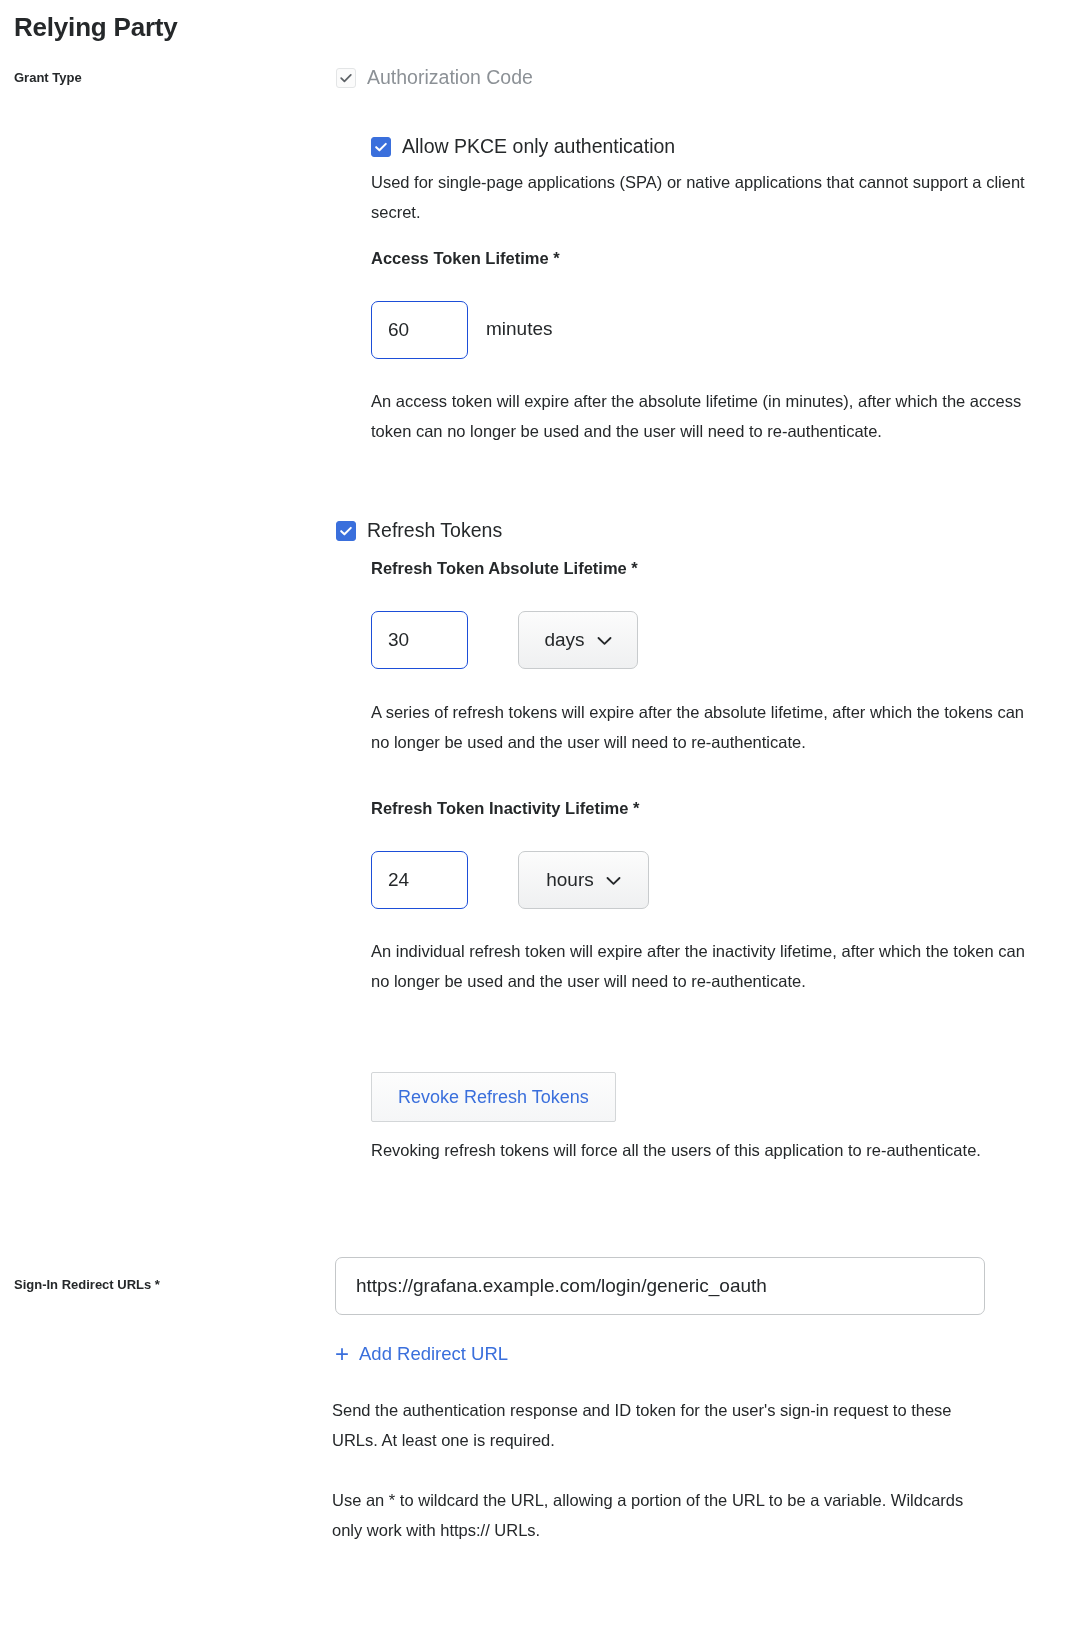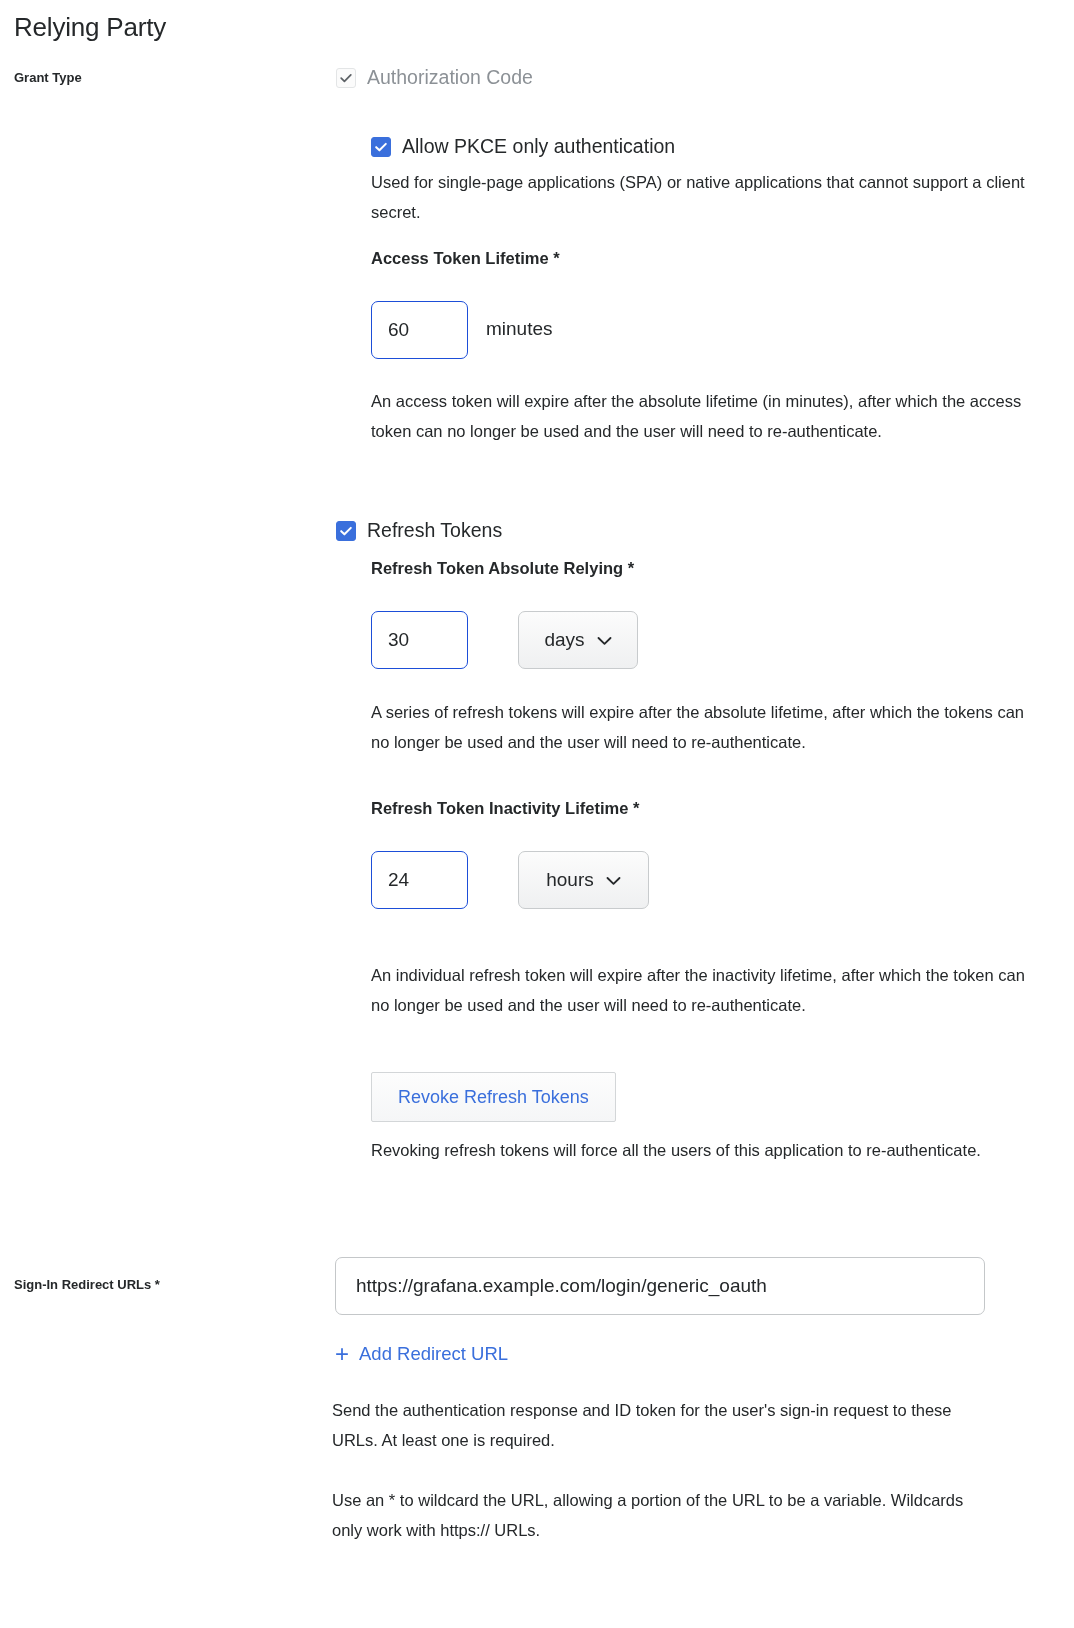--- a/index.html
+++ b/index.html
@@ -19,21 +19,21 @@
   }
 
   .page { padding: 0; }
 
   
   .section-title {
     position: absolute;
     left: 14px;
     top: 12px;
     font-size: 26px;
-    font-weight: normal;
+    font-weight: bold;
     letter-spacing: -0.2px;
     color: #25282a;
   }
 
   
   .row-label {
     position: absolute;
     left: 14px;
     font-size: 13px;
     font-weight: bold;
@@ -207,21 +207,21 @@
 
   <div class="col-a cbrow" style="top:519px;">
     <span class="cbox checked">
       <svg width="14" height="14" viewBox="0 0 16 16" aria-hidden="true">
         <path d="M2.5 8.2 L6.2 11.8 L13.5 4.4" fill="none" stroke="#ffffff" stroke-width="2.3" stroke-linecap="round" stroke-linejoin="round"></path>
       </svg>
     </span>
     <span class="cb-label">Refresh Tokens</span>
   </div>
 
-  <div class="col-b field-label" style="top:559px;">Refresh Token Absolute Relying *</div>
+  <div class="col-b field-label" style="top:559px;">Refresh Token Absolute Lifetime *</div>
 
   <input class="col-b num-input" style="top: 611px;" type="text" value="30">
 
   <div class="pill-select" style="position:absolute; left:518px; top:611px; width:120px;">
     <span>days</span>
     <span>
       <svg width="15" height="10" viewBox="0 0 16 10" aria-hidden="true">
         <path d="M1.6 1.8 L8 8 L14.4 1.8" fill="none" stroke="#25282a" stroke-width="2" stroke-linecap="round" stroke-linejoin="round"></path>
       </svg>
     </span>
@@ -235,21 +235,21 @@
 
   <div class="pill-select" style="position:absolute; left:518px; top:851px; width:131px;">
     <span>hours</span>
     <span>
       <svg width="15" height="10" viewBox="0 0 16 10" aria-hidden="true">
         <path d="M1.6 1.8 L8 8 L14.4 1.8" fill="none" stroke="#25282a" stroke-width="2" stroke-linecap="round" stroke-linejoin="round"></path>
       </svg>
     </span>
   </div>
 
-  <div class="col-b help" style="top:936px; width:660px;margin-top:24px;">An individual refresh token will expire after the inactivity lifetime, after which the token can no longer be used and the user will need to re-authenticate.</div>
+  <div class="col-b help" style="top:936px; width:660px;">An individual refresh token will expire after the inactivity lifetime, after which the token can no longer be used and the user will need to re-authenticate.</div>
 
   <button class="secondary-btn" style="position:absolute; left:371px; top:1072px;">Revoke Refresh Tokens</button>
 
   <div class="col-b help" style="top:1135px; width:665px;">Revoking refresh tokens will force all the users of this application to re-authenticate.</div>
 
   <div class="row-label" style="top:1277px;">Sign-In Redirect URLs *</div>
 
   <input class="text-input" style="position: absolute; left: 335px; top: 1257px;" type="text" value="https://grafana.example.com/login/generic_oauth">
 
   <button class="link-btn" style="position:absolute; left:335px; top:1343px;">

